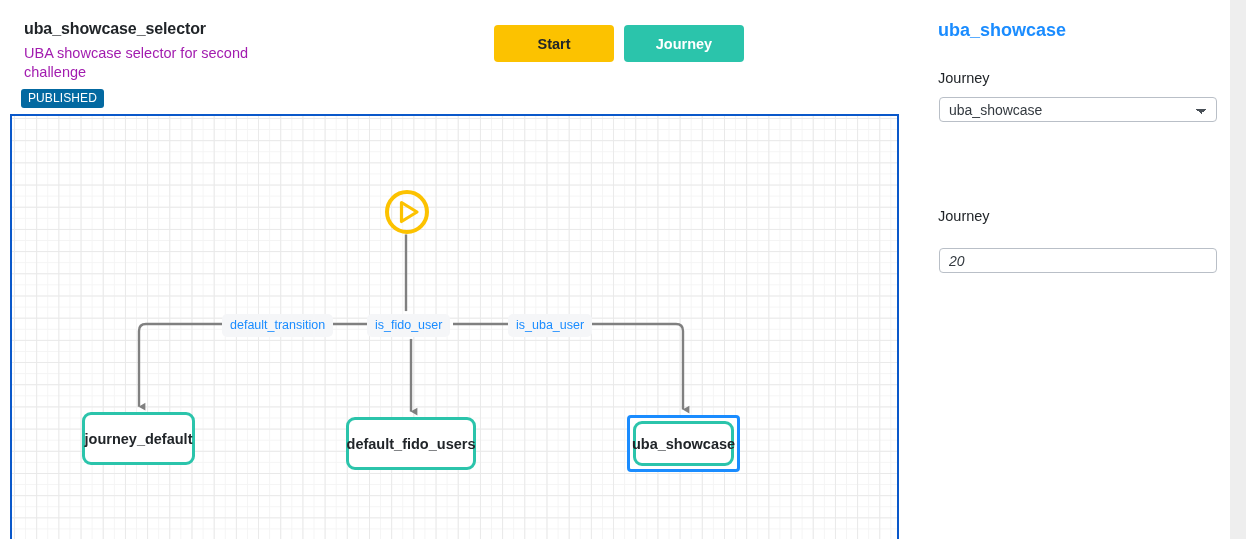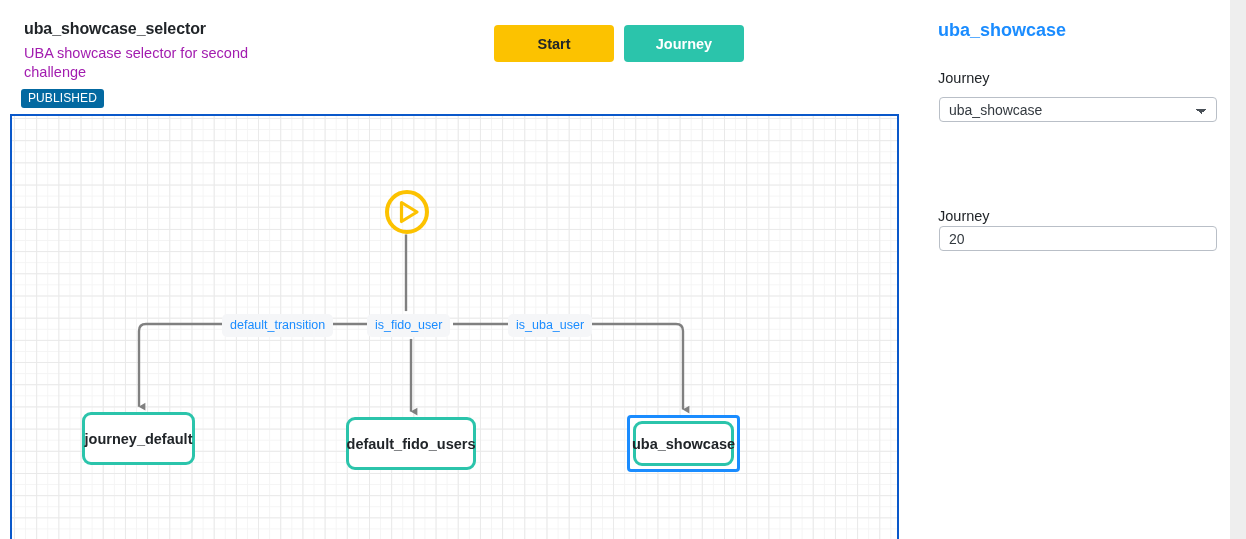--- a/index.html
+++ b/index.html
@@ -194,21 +194,21 @@
     -webkit-appearance: none;
     background-image:
       linear-gradient(45deg, transparent 50%, #495057 50%),
       linear-gradient(135deg, #495057 50%, transparent 50%);
     background-position:
       calc(100% - 15px) 11px,
       calc(100% - 10px) 11px;
     background-size: 5px 5px, 5px 5px;
     background-repeat: no-repeat;
   }
-  input.input-base { top: 226px; }
+  input.input-base { top: 248px; font-style: italic; }
   .helper-text {
     position: absolute;
     left: 938px;
     top: 139px;
     width: 285px;
     font-size: 14px;
     line-height: 21px;
     color: #6c757d;
   }
   .helper-text a {

